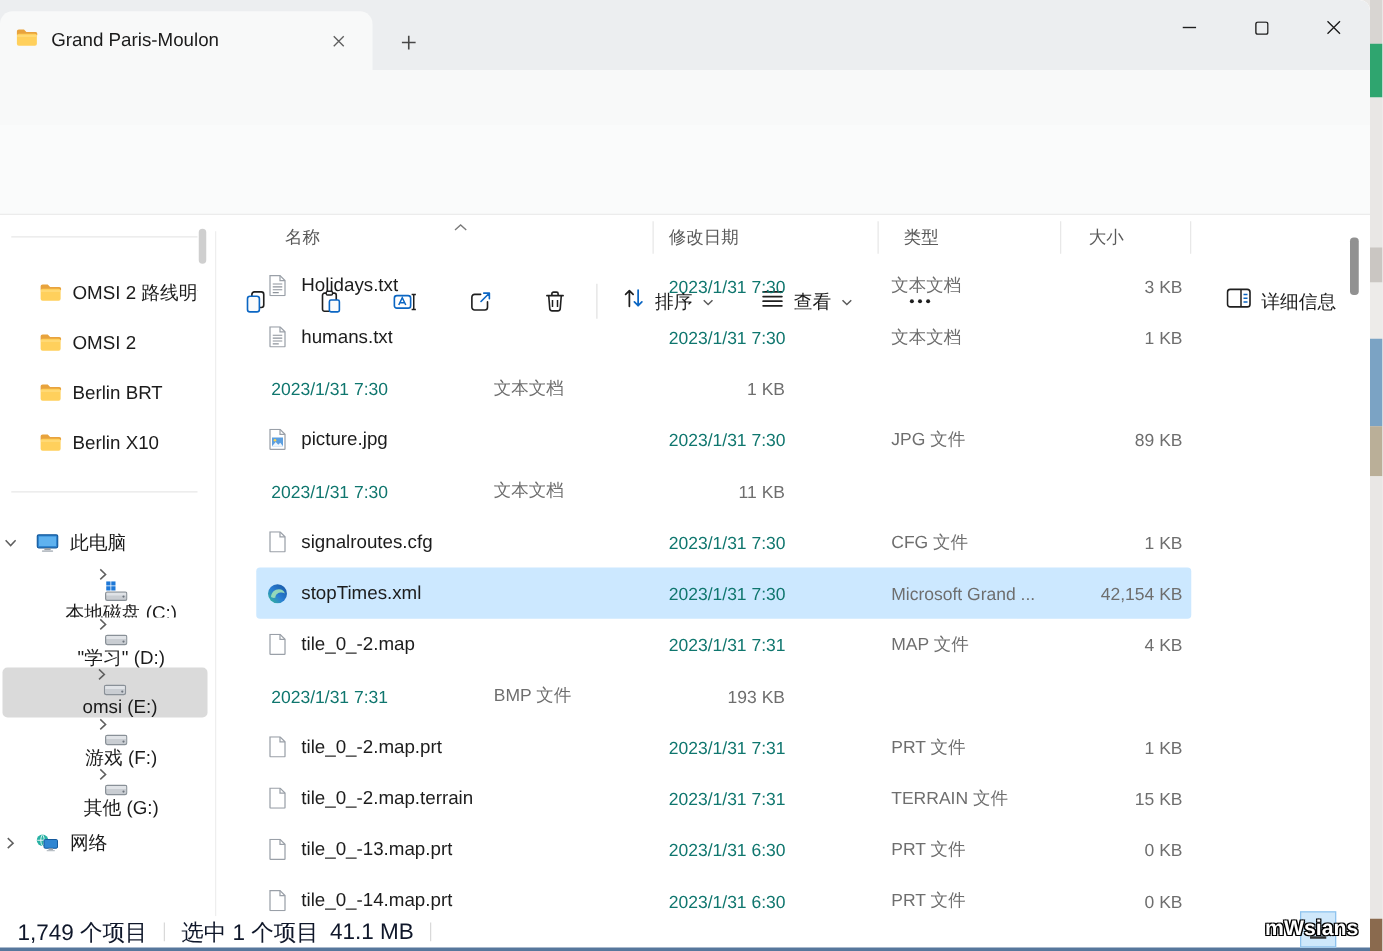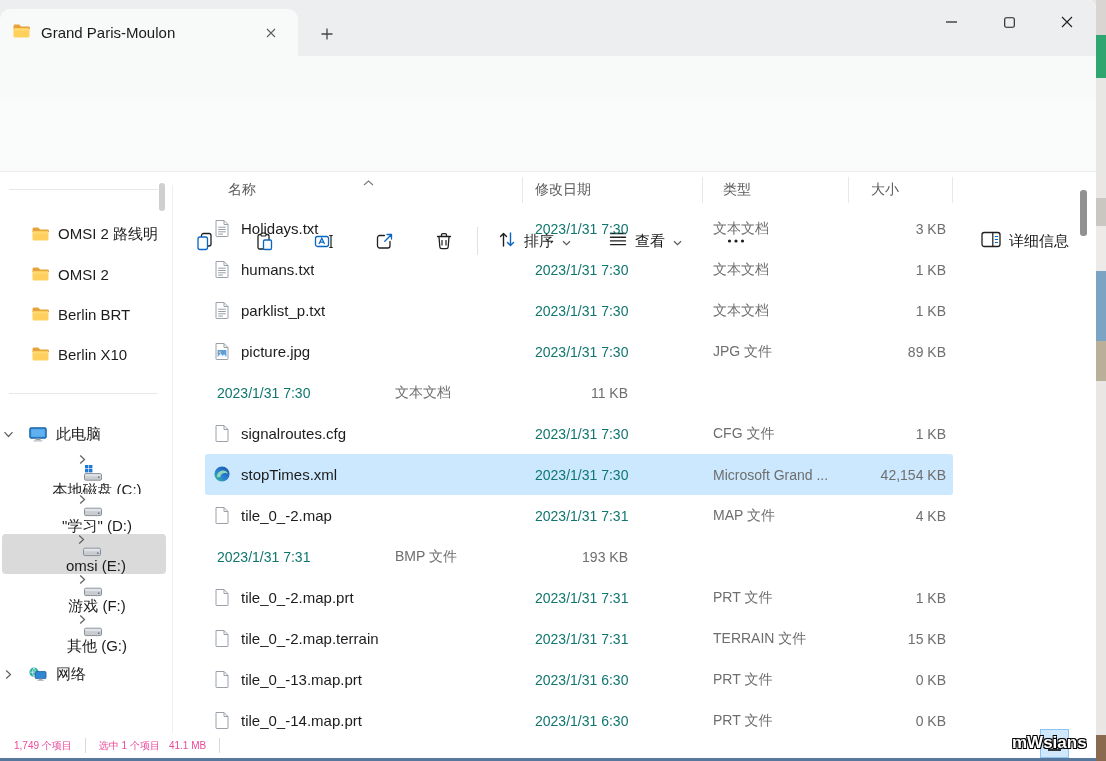--- a/index.html
+++ b/index.html
@@ -63,31 +63,31 @@
   .lhead { display:flex; height:36px; align-items:center; position:relative; }
   .lhead .hc { font-size:14px; color:#5a5a5a; height:26px; display:flex; align-items:center; border-right:1px solid #e8e8e8; }
   .hc-name { width:318px; padding-left:23px; }
   .hc-date { width:180px; padding-left:12px; }
   .hc-type { width:146px; padding-left:20px; }
   .hc-size { width:104px; padding-left:22px; }
   .sort-caret { position:absolute; left:158px; top:0px; }
   .rows {}
   .file-row { display:flex; align-items:center; height:41px; border-radius:3px; }
   .file-row.selected { background:var(--selection-blue,#cce8ff); }
-  .c-name { width:318px; display:flex; align-items:flex-start; padding-left:8px; }
+  .c-name { width:318px; display:flex; align-items:flex-end; padding-left:8px; }
   .c-name .ficon { width:17px; display:flex; justify-content:center; }
   .fname { font-size:15px; color:#1c1c1c; margin-left:11px; white-space:nowrap; overflow:hidden; }
   .c-date { width:180px; font-size:14px; color:#0f766e; padding-left:12px; white-space:nowrap; }
   .c-type { width:146px; font-size:14px; color:#6e6e6e; padding-left:10px; white-space:nowrap; overflow:hidden; }
   .c-size { width:104px; font-size:14px; color:#6e6e6e; text-align:right; padding-right:7px; white-space:nowrap; }
   .list-scroll-thumb { position:absolute; left:1080px; top:190px; width:7px; height:46px; background:#919191; border-radius:3px; }
 
   
   .statusbar { position:absolute; left:0; bottom:3px; width:100%; height:25px; background:#fff; display:flex; align-items:center; padding-left:14px; gap:13px; }
-  .sb-text { font-size:10px; color:#ec4899; white-space:nowrap; }
+  .sb-text { font-size:18px; color:#0f172a; white-space:nowrap; }
   .sb-sep { width:1px; height:15px; background:#d9d9d9; }
   .win-bottom-edge { position:absolute; left:0; bottom:0; width:100%; height:3px; background:var(--window-border-blue,#57779c); }
 
   
   .wm-box { position:absolute; left:1040px; top:729px; width:29px; height:29px; background:#cfe8fb; border:1px solid #8fc3ee; z-index:40; }
   .wm-box i { position:absolute; left:7px; bottom:6px; width:13px; height:2px; background:#333; }
   .wm-box i + i { bottom:10px; }
   .watermark { position:absolute; left:1012px; top:733px; z-index:41; font-size:17px; font-weight:bold; color:#fff; letter-spacing:0px;
     text-shadow:-1px -1px 0 #000, 1px -1px 0 #000, -1px 1px 0 #000, 1px 1px 0 #000, 0 0 1px #000; }
 </style>
@@ -534,30 +534,20 @@
                   <path d="M3.2 7.2h7.6M3.2 9.5h7.6M3.2 11.8h7.6M3.2 14.1h4.8" stroke="#8d939b" stroke-width=".9" fill="none"></path>
                 </svg>
               </span>
       <span class="fname r-name">humans.txt</span>
     </span>
     <span class="c-date r-date">2023/1/31 7:30</span>
     <span class="c-type r-type">文本文档</span>
     <span class="c-size r-size">1 KB</span>
   </div>
           <div class="file-row">
-    <span class="c-name">
-      <span class="ficon r-icon">
-                <svg width="14" height="17" viewBox="0 0 14 17">
-                  <path d="M1 .5h8L13 4.5V16a.5.5 0 0 1-.5.5h-11A.5.5 0 0 1 1 16z" fill="#fff" stroke="#9aa0a8"></path>
-                  <path d="M9 .5v4h4" fill="none" stroke="#9aa0a8"></path>
-                  <path d="M3.2 7.2h7.6M3.2 9.5h7.6M3.2 11.8h7.6M3.2 14.1h4.8" stroke="#8d939b" stroke-width=".9" fill="none"></path>
-                </svg>
-              </span>
-      <span class="fname r-name">parklist_p.txt</span>
-    </span>
     <span class="c-date r-date">2023/1/31 7:30</span>
     <span class="c-type r-type">文本文档</span>
     <span class="c-size r-size">1 KB</span>
   </div>
           <div class="file-row">
     <span class="c-name">
       <span class="ficon r-icon">
                 <svg width="14" height="17" viewBox="0 0 14 17">
                   <path d="M1 .5h8L13 4.5V16a.5.5 0 0 1-.5.5h-11A.5.5 0 0 1 1 16z" fill="#fff" stroke="#9aa0a8"></path>
                   <path d="M9 .5v4h4" fill="none" stroke="#9aa0a8"></path>

